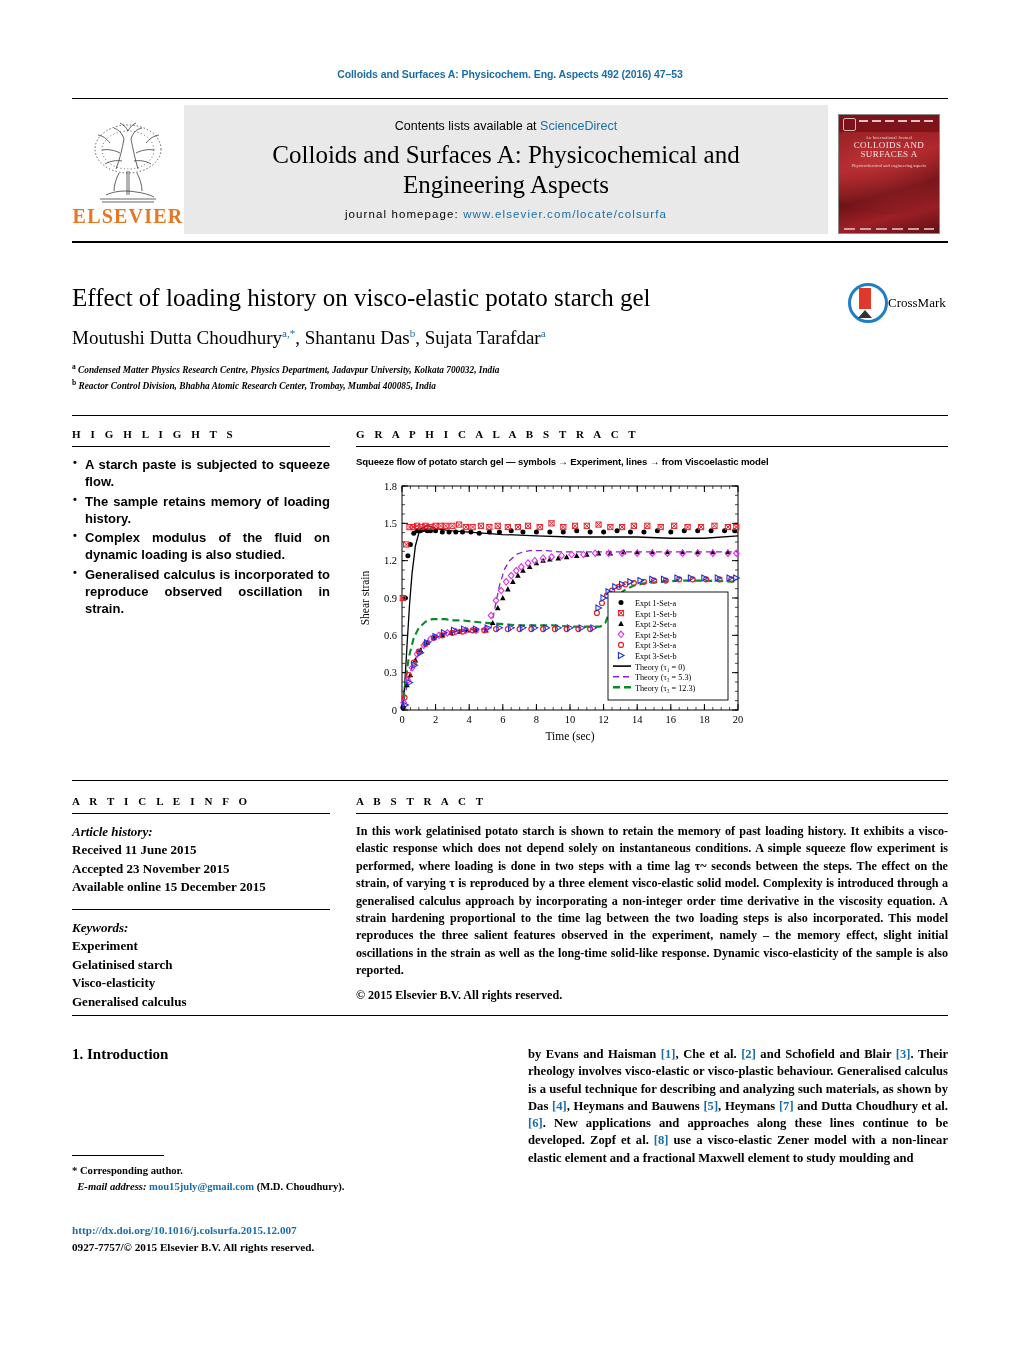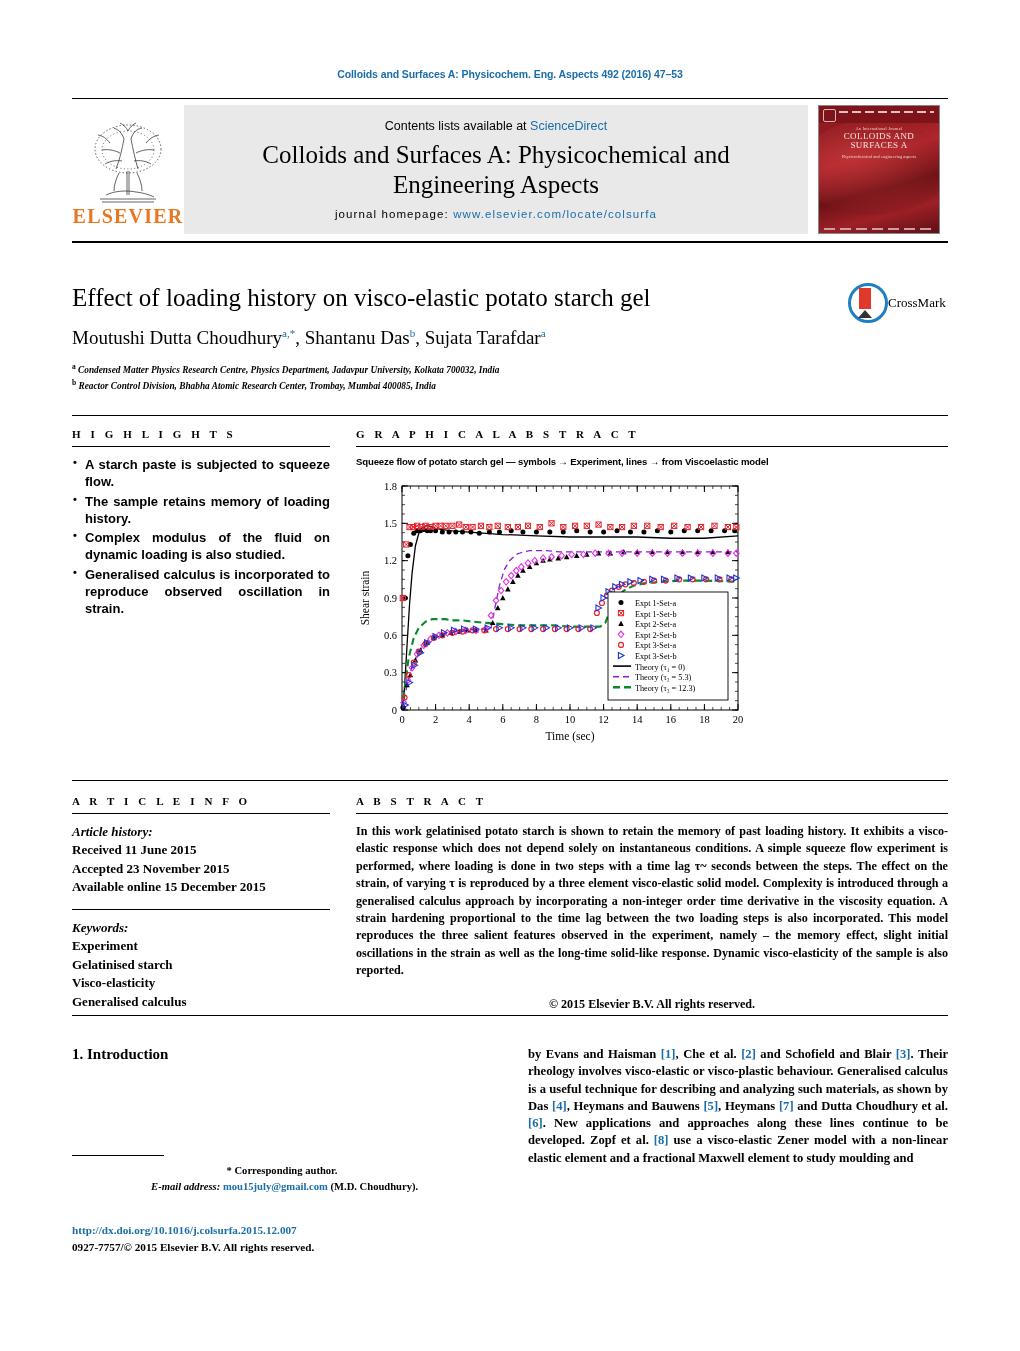--- a/index.html
+++ b/index.html
@@ -15,22 +15,22 @@
   .mast-inner{display:flex;height:142px;align-items:stretch;}
   .els-logo{width:112px;display:flex;flex-direction:column;align-items:center;justify-content:center;padding-top:4px;}
   .els-tree{width:84px;height:86px;}
   .els-word{font-family:"Liberation Serif",serif;font-size:20px;font-weight:bold;color:#E87722;letter-spacing:1.2px;line-height:1;margin-top:1px;}
   .mast-center{flex:1;background:#e9e9e9;margin:6px 0 7px 0;display:flex;flex-direction:column;align-items:center;justify-content:center;}
   .contents-line{font-family:"Liberation Sans",sans-serif;font-size:12.5px;margin-bottom:5px;}
   .sd-link{color:#1a6ea8;}
   .journal-name{font-family:"Liberation Serif",serif;font-size:25px;text-align:center;line-height:1.18;margin:2px 0 9px 0;}
   .homepage{font-family:"Liberation Sans",sans-serif;font-size:11.5px;letter-spacing:1.1px;}
   .homepage .u{color:#1a6ea8;}
-  .cover{width:100px;margin:6px 8px 7px 10px;border:1px solid #888;position:relative;overflow:hidden;
-         background:linear-gradient(165deg,#a01c22 0%,#8e1a20 18%,#b2262c 40%,#6e1217 63%,#9d2026 80%,#5e0f14 100%);padding-left:20px;}
+  .cover{width:100px;margin:15px 8px 7px 10px;border:1px solid #888;position:relative;overflow:hidden;
+         background:linear-gradient(165deg,#a01c22 0%,#8e1a20 18%,#b2262c 40%,#6e1217 63%,#9d2026 80%,#5e0f14 100%);}
   .cover-top{position:absolute;top:0;left:0;right:0;height:17px;background:#7e1419;}
   .cover-els{position:absolute;top:3px;left:4px;width:11px;height:11px;border:1px solid #d9b6b6;border-radius:2px;}
   .cover-bars{position:absolute;top:5px;left:20px;right:5px;height:2px;
               background:repeating-linear-gradient(90deg,#e0c0c0 0 9px,transparent 9px 13px);}
   .cover-t1{position:absolute;top:20px;left:0;right:0;text-align:center;font-size:4px;color:#f0d8d8;letter-spacing:.3px;}
   .cover-t2{position:absolute;top:26px;left:0;right:0;text-align:center;font-size:9px;color:#f6e4e4;letter-spacing:.4px;line-height:1.05;font-family:"Liberation Serif",serif;}
   .cover-t3{position:absolute;top:48px;left:0;right:0;text-align:center;font-size:4.5px;color:#eccfcf;line-height:1.5;}
   .cover-swirl{position:absolute;bottom:18px;left:-20px;width:150px;height:95px;border-radius:50%;
                background:radial-gradient(ellipse at 35% 40%,rgba(200,60,60,.55),rgba(90,14,18,.1) 70%);}
   .cover-bot{position:absolute;bottom:3px;left:5px;right:5px;height:2px;
@@ -61,34 +61,34 @@
   .hl-list li:before{content:"•";position:absolute;left:1px;top:-1px;font-size:11px;}
 
   .gabs{position:absolute;top:428px;left:356px;width:592px;}
   .gabs-cap{font-family:"Liberation Sans",sans-serif;font-size:9.6px;font-weight:bold;margin-bottom:7px;letter-spacing:-0.15px;}
 
   .artinfo{position:absolute;top:795px;left:72px;width:258px;}
   .ai-body{font-family:"Liberation Serif",serif;font-size:13px;font-weight:bold;line-height:1.42;}
   .ai-body em{font-style:italic;}
   .abs{position:absolute;top:795px;left:356px;width:592px;}
   .abs-body{font-family:"Liberation Serif",serif;font-size:12.1px;font-weight:bold;line-height:1.44;text-align:justify;}
-  .abs-copy{text-align:center;margin-top:16px;}
+  .abs-copy{text-align:left;margin-top:7px;}
 
   .divider{position:absolute;left:72px;width:876px;height:1.3px;background:#000;}
 
   .col-l{position:absolute;top:1046px;left:72px;width:420px;}
   .col-r{position:absolute;top:1046px;left:528px;width:420px;}
   h2.sec{font-family:"Liberation Serif",serif;font-size:15px;font-weight:bold;margin:0 0 16px 0;}
   .body-p{font-family:"Liberation Serif",serif;font-size:12.6px;font-weight:bold;line-height:1.37;text-align:justify;margin:0;}
   .indent{text-indent:22px;}
   .ref{color:#1a6ea8;}
 
   .footnote{position:absolute;left:72px;top:1155px;width:420px;}
   .fn-rule{width:92px;height:1.4px;background:#000;margin-bottom:7px;}
-  .fn-txt{font-family:"Liberation Serif",serif;font-size:10.6px;font-weight:bold;line-height:1.5;text-align:center;}
+  .fn-txt{font-family:"Liberation Serif",serif;font-size:10.6px;font-weight:bold;line-height:1.5;}
   .fn-txt em{font-style:italic;}
   .mail{color:#1a6ea8;}
   .doi{position:absolute;left:72px;top:1222px;width:420px;font-family:"Liberation Serif",serif;font-size:11.2px;font-weight:bold;line-height:1.48;}
   .doi .l{color:#1a6ea8;}
 </style>
 </head>
 <body>
 
 <div class="page">
 

